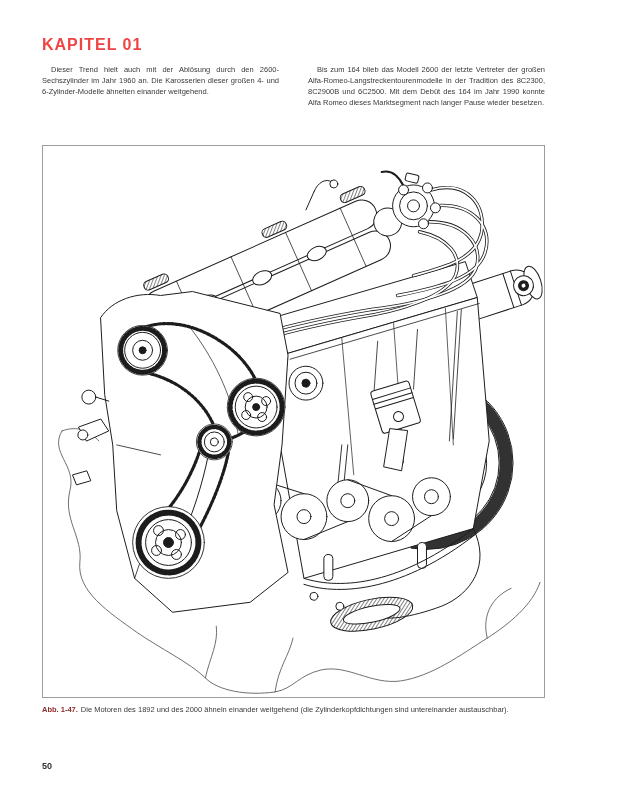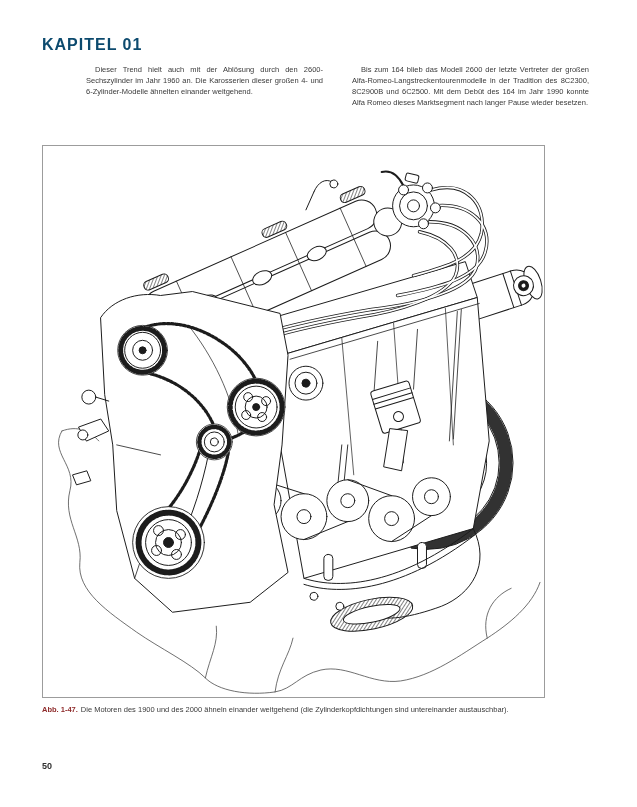--- a/index.html
+++ b/index.html
@@ -8,25 +8,25 @@
     position:relative;
     width:637px; height:807px;
     background:#ffffff;
     font-family:"Liberation Sans", sans-serif;
     color:#3c3c3c;
     overflow:hidden;
   }
   .page-title {
     position:absolute; left:42px; top:36px;
     font-size:16px; font-weight:bold; letter-spacing:1px;
-    color:#0c4a6e;
+    color:#ef4444;
   }
   .columns {
     position:absolute; left:42px; top:64px; width:503px;
-    display:flex; gap:29px;margin-left:44px;
+    display:flex; gap:29px;
   }
   .col {
     flex:1;
     font-size:7.5px; line-height:11px;
     text-align:justify; text-align-last:left;
     color:#3a3a3a;
     text-indent:9px;
   }
   .figure-frame {
     position:absolute; left:42px; top:145px;
@@ -254,19 +254,19 @@
         <circle cx="40" cy="290" r="5" fill="#fff"></circle>
         <circle cx="46" cy="252" r="7" fill="#fff"></circle>
         <path d="M53,252 L66,256"></path>
         <path d="M30,330 L44,326 L48,336 L34,340 Z" fill="#fff"></path>
       </g>
     </svg>
   </figure>
 
   <div class="caption">
     <div class="cap-line">
-      <span class="cap-label">Abb. 1-47.</span><span>Die Motoren des 1900 und des 2000 ähneln einander weitgehend (die Zylinderkopfdichtungen sind untereinander austauschbar).</span>
+      <span class="cap-label">Abb. 1-47.</span><span>Die Motoren des 1892 und des 2000 ähneln einander weitgehend (die Zylinderkopfdichtungen sind untereinander austauschbar).</span>
     </div>
   </div>
 
   <div class="page-number">50</div>
 
 </div>
 
 </body></html>

